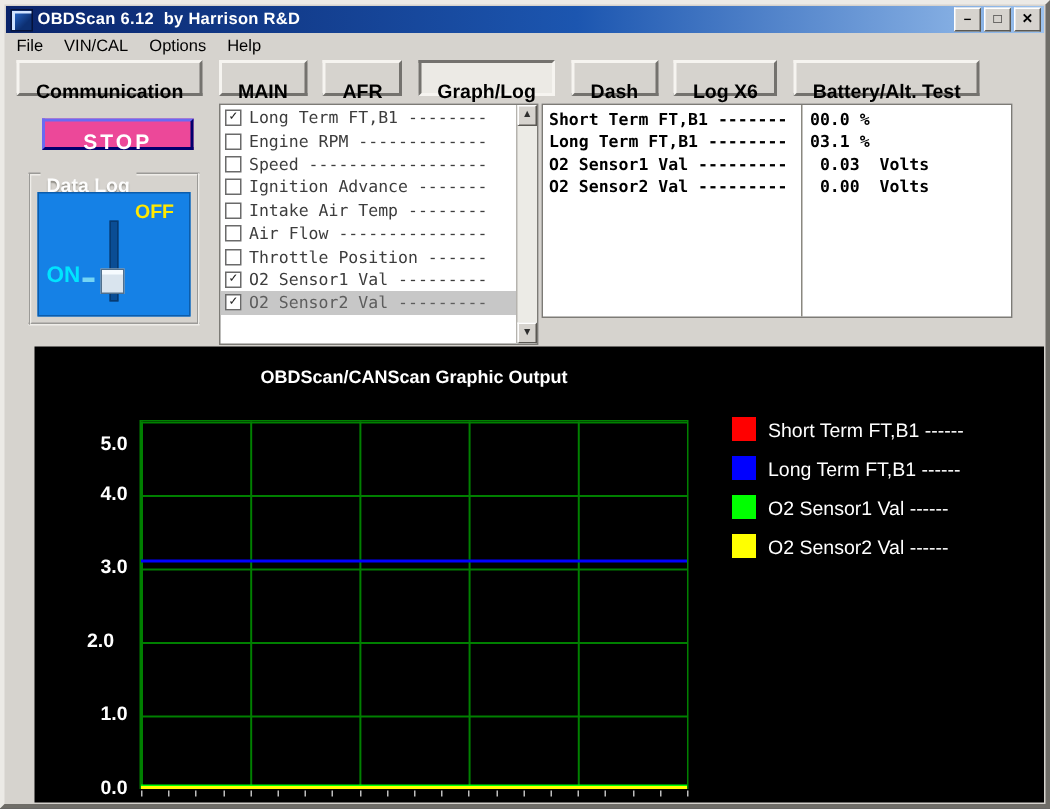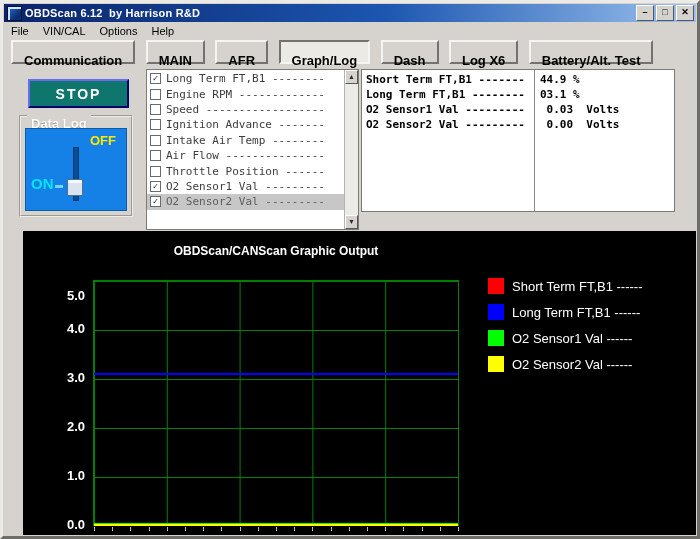--- a/index.html
+++ b/index.html
@@ -25,22 +25,22 @@
   .menubar { position:absolute; left:1px; top:20px; right:1px; height:16px; display:flex; align-items:center; }
   .menu-item { font-size:11px; color:#000; padding:1px 7px; }
   
   .tabrow { position:absolute; left:1px; top:37px; right:1px; height:27px; }
   .tab { display:inline-block; margin-left:6px; height:24px; line-height:22px; padding:8px 11px;
     background:#d6d3ce; border:2px solid; border-color:#f6f4f0 #74726e #74726e #f6f4f0;
     font-size:13px; font-weight:bold; color:#000; box-sizing:border-box; }
   .tab:first-child { margin-left:7px; }
   .tab.active { background:#eceae5; border-color:#74726e #f6f4f0 #f6f4f0 #74726e; }
   
-  .stop-btn { position:absolute; left:25px; top:76px; width:101px; height:29px;
-    background:#0f766e; color:#fff; font-size:14px; font-weight:bold; letter-spacing:2px;
+  .stop-btn { position:absolute; left:25px; top:76px; width:101px; height:21px;
+    background:#ec4899; color:#fff; font-size:14px; font-weight:bold; letter-spacing:2px;
     text-align:center; line-height:26px; border:2px solid; border-color:#6a6af2 #00006e #00006e #6a6af2; box-sizing:border-box; }
   .group { position:absolute; left:16px; top:112px; width:114px; height:102px;
     border:2px groove #efede9; box-sizing:border-box; }
   .group-label { position:absolute; top:-9px; left:6px; background:#d6d3ce; padding:8px 4px;
     color:#fdfdfd; font-size:13px; font-weight:bold; text-shadow:0 1px 1px #8a8880; }
   .dl-panel { position:absolute; left:4px; top:11px; width:102px; height:83px;
     background:#1581e6; border:1px solid #0b5cab; box-sizing:border-box; }
   .off-label { position:absolute; right:10px; top:4px; color:#ffe800; font-size:13px; font-weight:bold; }
   .on-label { position:absolute; left:5px; top:46px; color:#00e4ff; font-size:15px; font-weight:bold; }
   .slider-track { position:absolute; left:47px; top:18px; width:4px; height:52px;
@@ -179,21 +179,21 @@
 
   <div class="readings">
     <div class="col-labels">
       <div class="r-text">Short Term FT,B1 -------</div>
       <div class="r-text">Long Term FT,B1 --------</div>
       <div class="r-text">O2 Sensor1 Val ---------</div>
       <div class="r-text">O2 Sensor2 Val ---------</div>
     </div>
     <div class="divider"></div>
     <div class="col-values">
-      <div class="r-text">44.9 %</div>
+      <div class="r-text">00.0 %</div>
       <div class="r-text">03.1 %</div>
       <div class="r-text"> 0.03  Volts</div>
       <div class="r-text"> 0.00  Volts</div>
     </div>
   </div>
 
   <div class="graph">
     <div class="graph-title">OBDScan/CANScan Graphic Output</div>
     <div class="plot"></div>
     <div class="legend">
@@ -210,21 +210,21 @@
         <span class="legend-label">O2 Sensor1 Val ------</span>
       </div>
       <div class="legend-row">
         <span class="swatch" style="background: rgb(255, 255, 0);"></span>
         <span class="legend-label">O2 Sensor2 Val ------</span>
       </div>
     </div>
   <div class="ytick" style="top: 57px;">5.0</div>
       <div class="ytick" style="top: 90px;">4.0</div>
       <div class="ytick" style="top: 139px;">3.0</div>
-      <div class="ytick" style="top: 188px;">2.0</div>
+      <div class="ytick" style="top: 188px; text-align: center;">2.0</div>
       <div class="ytick" style="top: 237px;">1.0</div>
       <div class="ytick" style="top: 286px;">0.0</div>
       <div class="series-line" style="background: rgb(255, 0, 0); top: 293px;"></div>
       <div class="series-line" style="background: rgb(0, 0, 255); top: 141.72px;"></div>
       <div class="series-line" style="background: rgb(0, 255, 0); top: 291.536px;"></div>
       <div class="series-line" style="background: rgb(255, 255, 0); top: 293px;"></div>
       <div class="xtick" style="left: 71px;"></div>
       <div class="xtick" style="left: 89.2px;"></div>
       <div class="xtick" style="left: 107.4px;"></div>
       <div class="xtick" style="left: 125.6px;"></div>

